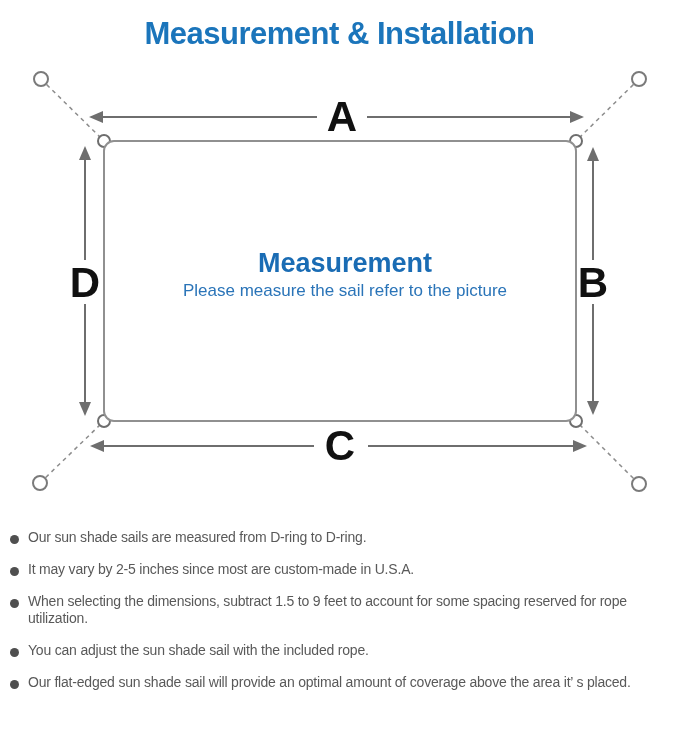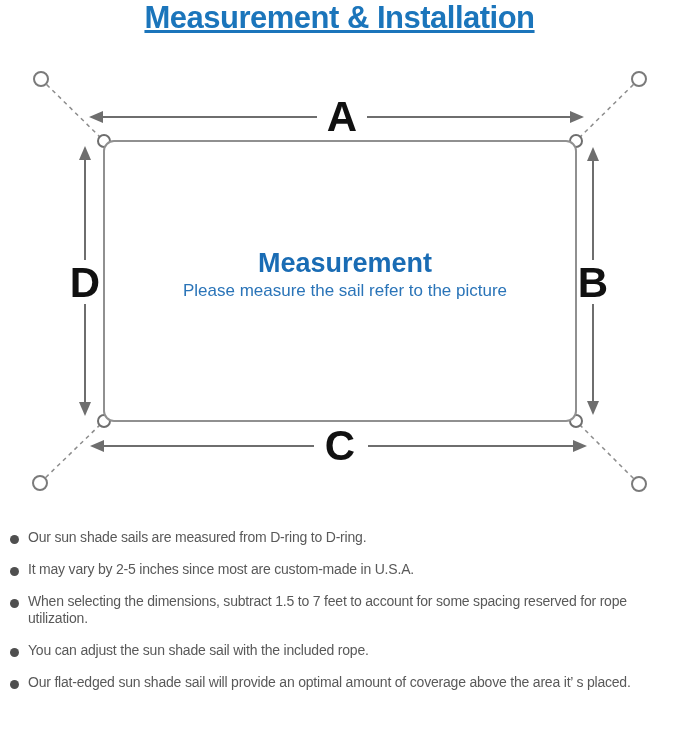--- a/index.html
+++ b/index.html
@@ -1,24 +1,23 @@
 <!DOCTYPE html>
 <html><head>
 <meta charset="utf-8">
 <style>
   html,body{margin:0;padding:0;background:#fff;}
   .page{
     width:679px;height:739px;background:#ffffff;overflow:hidden;position:relative;
     font-family:"Liberation Sans",sans-serif;
   }
   .title{
-    height:60px;box-sizing:border-box;padding-top:0;
+    height:60px;box-sizing:border-box;padding-top:16px;
     text-align:center;font-size:31px;font-weight:bold;color:#1b75bb;
     letter-spacing:-0.5px;
-    text-decoration:underline;
   }
   svg{display:block;}
   .sail-line{stroke:#909090;stroke-width:2;fill:#ffffff;}
   .arrow-line{stroke:#6e6e6e;stroke-width:2;}
   .arrow-head{fill:#6e6e6e;stroke:none;}
   .rope-line{stroke:#8c8c8c;stroke-width:1.5;stroke-dasharray:4 4;fill:none;}
   .anchor{fill:#ffffff;stroke:#7a7a7a;stroke-width:2;}
   .dring{fill:#ffffff;stroke:#6e6e6e;stroke-width:2;}
   .dim-label{font-family:"Liberation Sans",sans-serif;font-size:42px;font-weight:bold;fill:#111111;}
   .center-heading{font-family:"Liberation Sans",sans-serif;font-size:27px;font-weight:bold;fill:#1a6cb4;}
@@ -97,21 +96,21 @@
     <li>
       <span class="dot"></span>
       <span class="note-text">Our sun shade sails are measured from D-ring to D-ring.</span>
     </li>
     <li>
       <span class="dot"></span>
       <span class="note-text">It may vary by 2-5 inches since most are custom-made in U.S.A.</span>
     </li>
     <li>
       <span class="dot"></span>
-      <span class="note-text">When selecting the dimensions, subtract 1.5 to 7 feet to account for some spacing reserved for rope utilization.</span>
+      <span class="note-text">When selecting the dimensions, subtract 1.5 to 9 feet to account for some spacing reserved for rope utilization.</span>
     </li>
     <li>
       <span class="dot"></span>
       <span class="note-text">You can adjust the sun shade sail with the included rope.</span>
     </li>
     <li>
       <span class="dot"></span>
       <span class="note-text">Our flat-edged sun shade sail will provide an optimal amount of coverage above the area it’ s placed.</span>
     </li>
   </ul>

